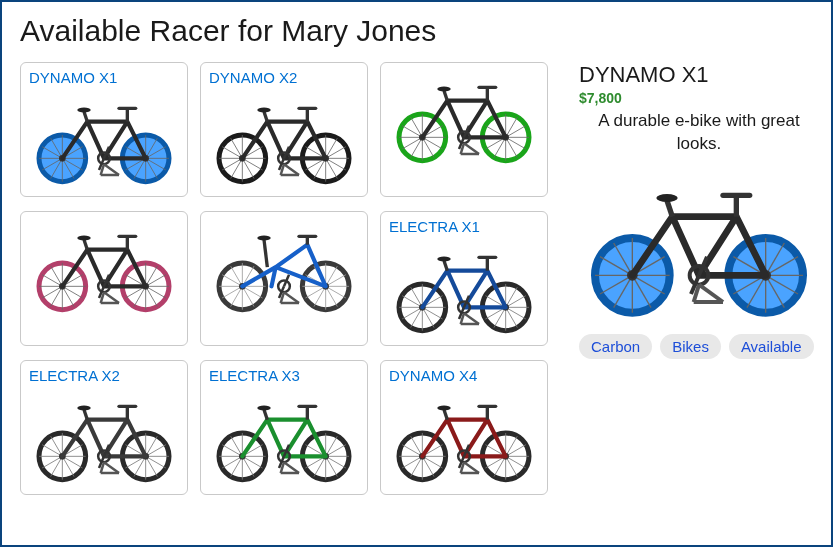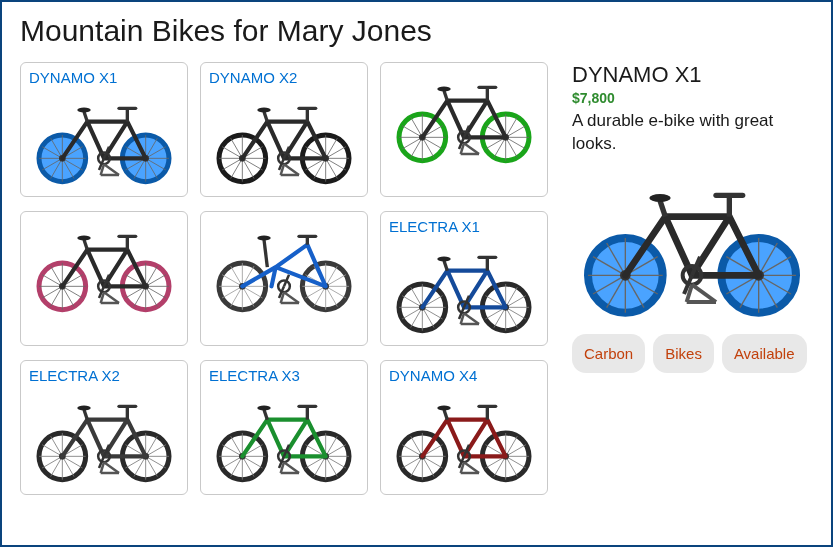--- a/index.html
+++ b/index.html
@@ -16,21 +16,21 @@
       padding: 12px 18px;
     }
     .page-title {
       font-size: 30px;
       font-weight: 400;
       color: #1a1a1a;
       margin-bottom: 14px;
     }
     .content {
       display: flex;
-      gap: 20px;
+      gap: 27px;
     }
     .grid {
       display: grid;
       grid-template-columns: repeat(3, 168px);
       gap: 14px 12px;
     }
     .tile {
       border: 1px solid #c9c9c9;
       border-radius: 6px;
       padding: 6px 8px;
@@ -64,47 +64,48 @@
       color: #2e8b2e;
       font-size: 14px;
       font-weight: 600;
       margin-top: 2px;
     }
     .detail-desc {
       color: #1a1a1a;
       font-size: 17px;
       margin-top: 4px;
       line-height: 1.35;
+      text-align: center;
     }
     .detail-img {
       width: 240px;
       height: 160px;
       margin-top: 10px;
     }
     .detail-img svg { width: 100%; height: 100%; }
     .tags {
       margin-top: 8px;
       display: flex;
       flex-wrap: wrap;
       gap: 8px;
     }
     .tag {
       display: inline-block;
       background: #e8e8e8;
-      color: #c2410c;
+      color: #1d4ed8;
       border-radius: 14px;
-      padding: 11px 12px;
+      padding: 4px 12px;
       font-size: 15px;
     }
   </style>
 </head>
 <body>
 
 <div class="page">
-  <h1 class="page-title">Mountain Bikes for Mary Jones</h1>
+  <h1 class="page-title">Available Racer for Mary Jones</h1>
   <div class="content">
     <div class="grid" id="bike-grid">
         <div class="tile">
           <div class="tile-name">DYNAMO X1</div>
           <div class="bike-img">
   <svg viewBox="0 0 180 112">
     <circle cx="40" cy="78" r="28" fill="#4aa3ff" stroke="#0b5aa8" stroke-width="6"></circle>
     <circle cx="140" cy="78" r="28" fill="#4aa3ff" stroke="#0b5aa8" stroke-width="6"></circle>
     <line x1="40" y1="78" x2="68" y2="78" stroke="#666" stroke-width="1"></line>
               <line x1="140" y1="78" x2="168" y2="78" stroke="#666" stroke-width="1"></line>

